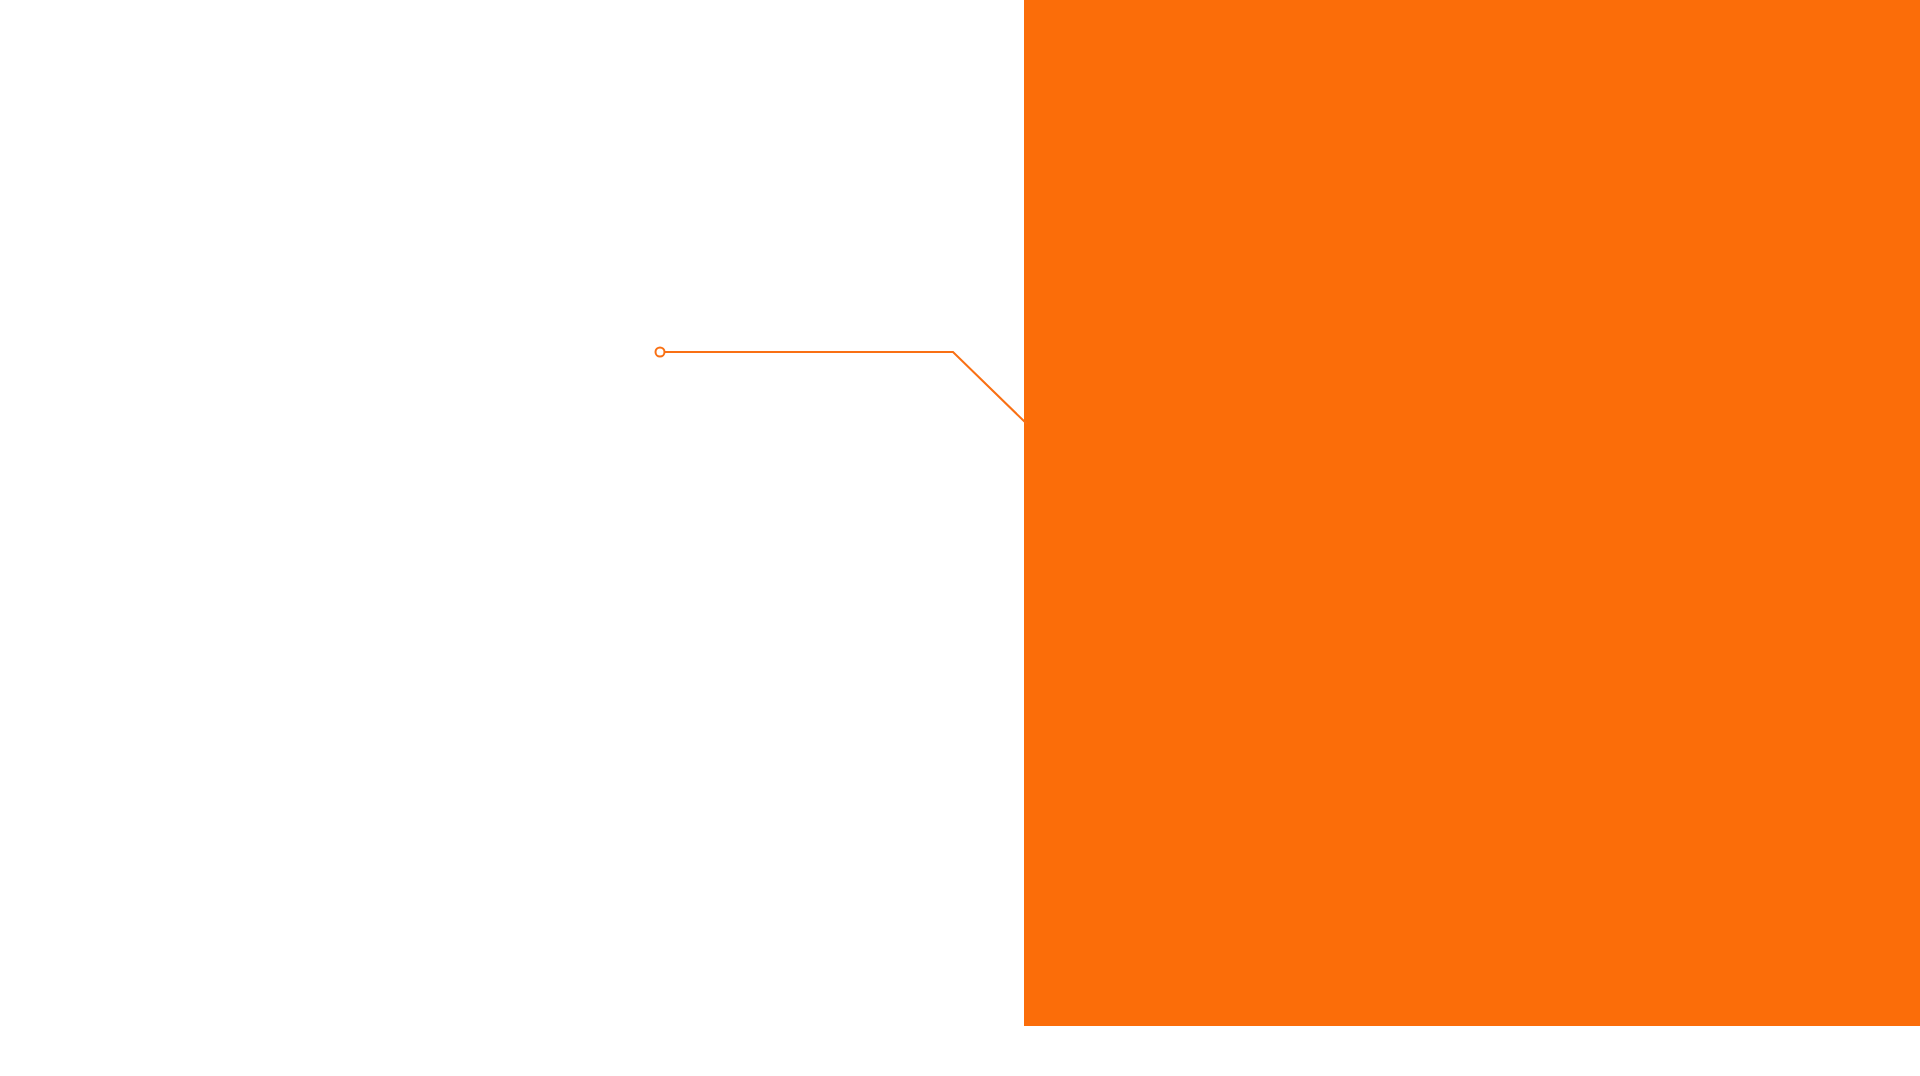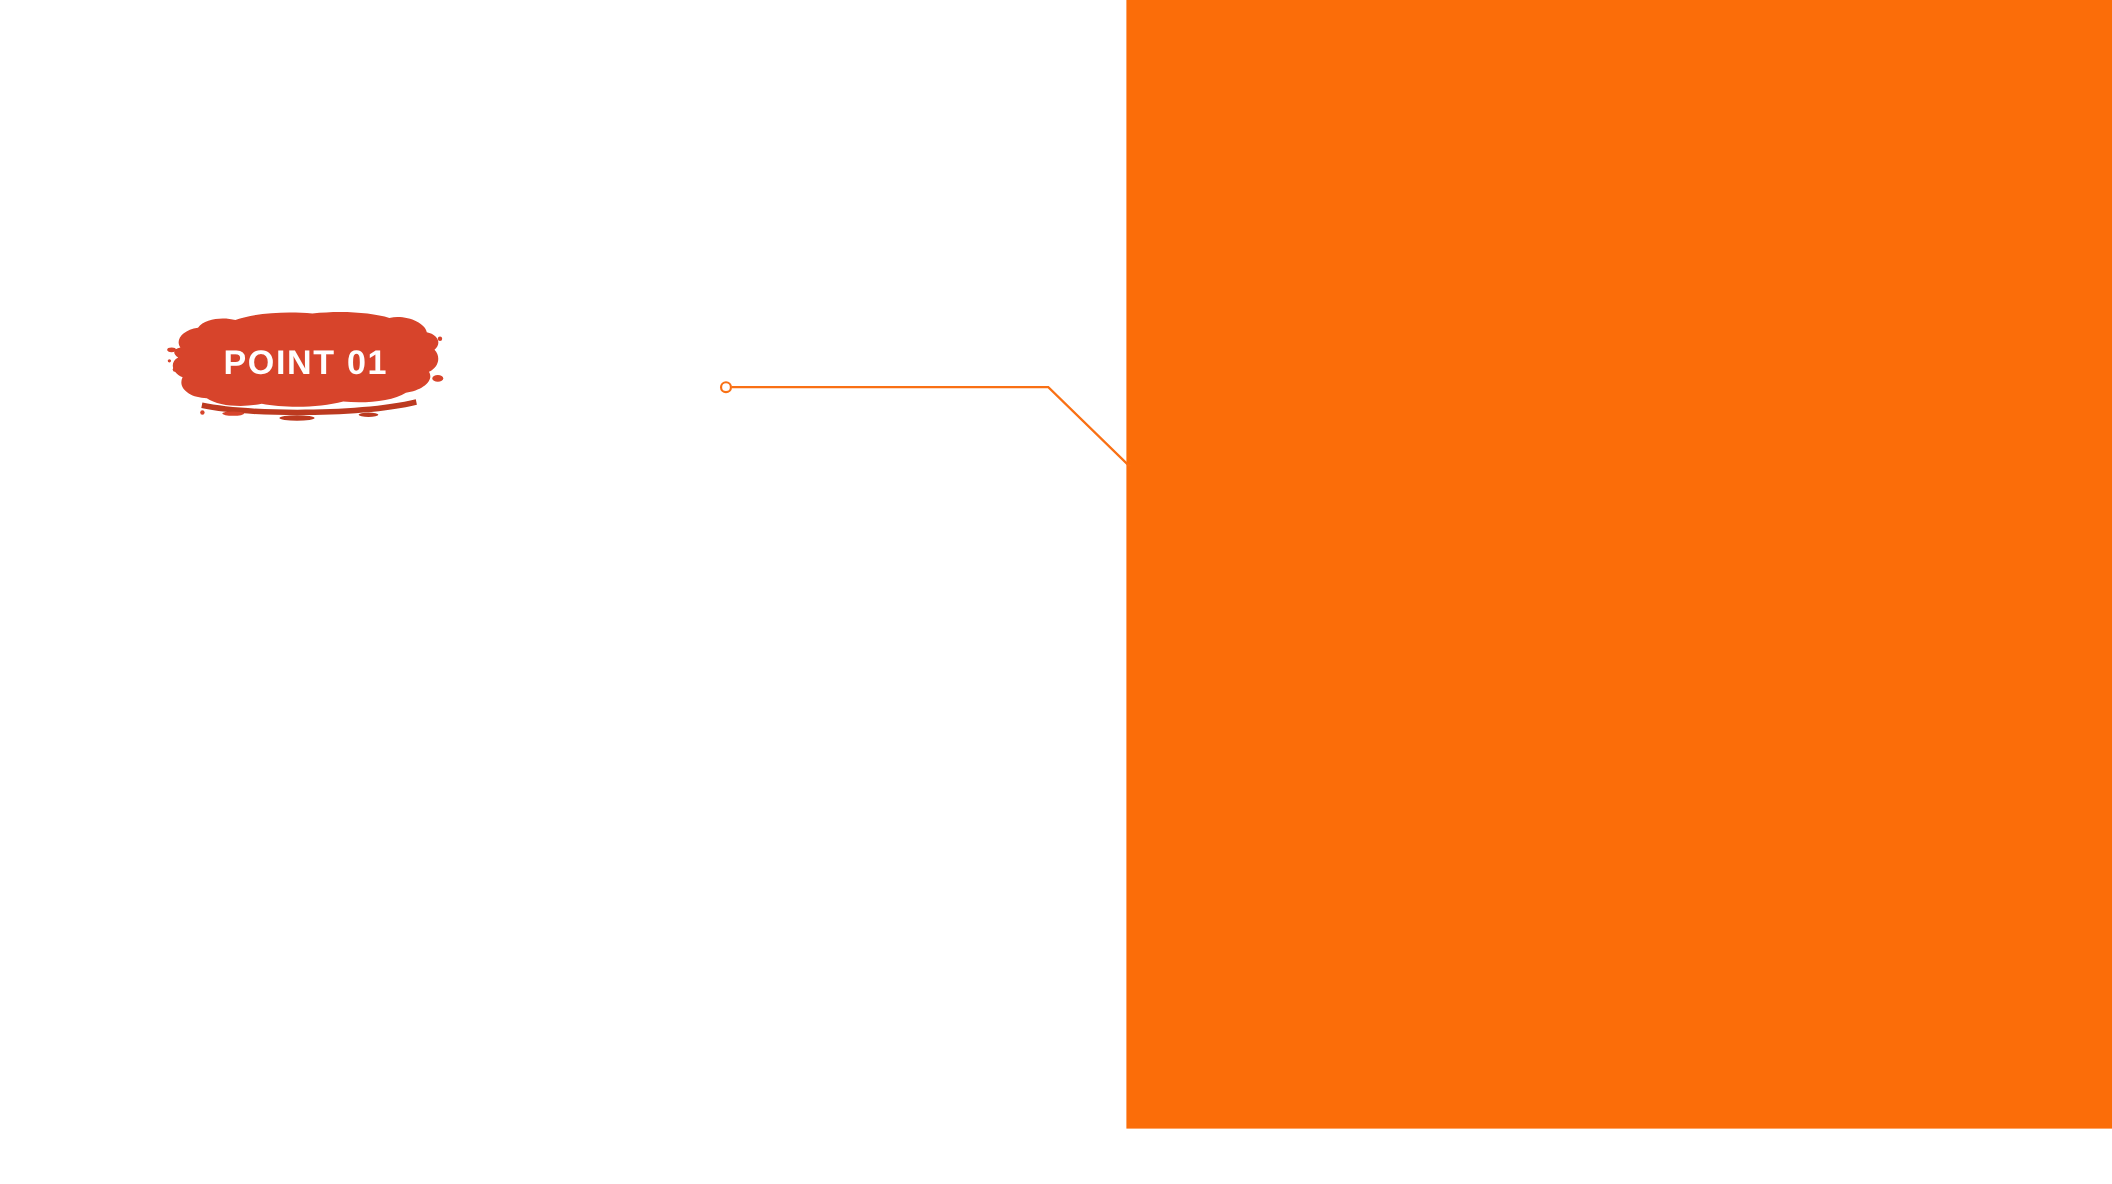--- a/index.html
+++ b/index.html
@@ -85,47 +85,14 @@
 
 <div class="slide">
 
   <div class="panel"></div>
 
   <svg class="connector" viewBox="0 0 1920 1076" xmlns="http://www.w3.org/2000/svg">
     <path class="line" d="M 665 352 L 953 352 L 1027 424"></path>
     <circle class="dot" cx="660" cy="352" r="4.5"></circle>
   </svg>
 
-  <div class="badge">
-    <svg class="brush-svg" viewBox="0 0 256 116" preserveAspectRatio="none" xmlns="http://www.w3.org/2000/svg">
-
-      <path class="brush-dark" d="M34,90 C75,99 180,99 228,87 L229,92 C182,104 74,104 33,95 Z"></path>
-      <ellipse class="brush-dark" cx="120" cy="104" rx="16" ry="2.5"></ellipse>
-      <ellipse class="brush-dark" cx="185" cy="101" rx="9" ry="2"></ellipse>
-
-      <path class="brush-main" d="M14,40
-               C9,33 16,24 30,22
-               C36,13 54,12 64,15
-               C82,8 112,7 134,9
-               C160,6 188,8 204,13
-               C219,10 236,17 238,26
-               C248,28 252,36 245,42
-               C251,48 249,58 240,62
-               C245,70 234,79 219,81
-               C207,89 181,91 162,89
-               C140,95 108,95 88,91
-               C70,95 48,93 38,86
-               C23,86 11,77 16,67
-               C6,63 4,53 12,49
-               C6,45 8,41 14,40 Z"></path>
-
-      <ellipse class="brush-main" cx="6" cy="42" rx="4" ry="2.2"></ellipse>
-      <circle class="brush-main" cx="9" cy="60" r="2"></circle>
-      <circle class="brush-main" cx="4" cy="52" r="1.5"></circle>
-      <circle class="brush-main" cx="250" cy="32" r="2"></circle>
-      <ellipse class="brush-main" cx="248" cy="68" rx="5" ry="3"></ellipse>
-      <circle class="brush-main" cx="34" cy="99" r="2"></circle>
-      <ellipse class="brush-main" cx="62" cy="100" rx="10" ry="2"></ellipse>
-    </svg>
-    <span class="badge-label">POINT 01</span>
-  </div>
 
 </div>
 
 </body></html>

